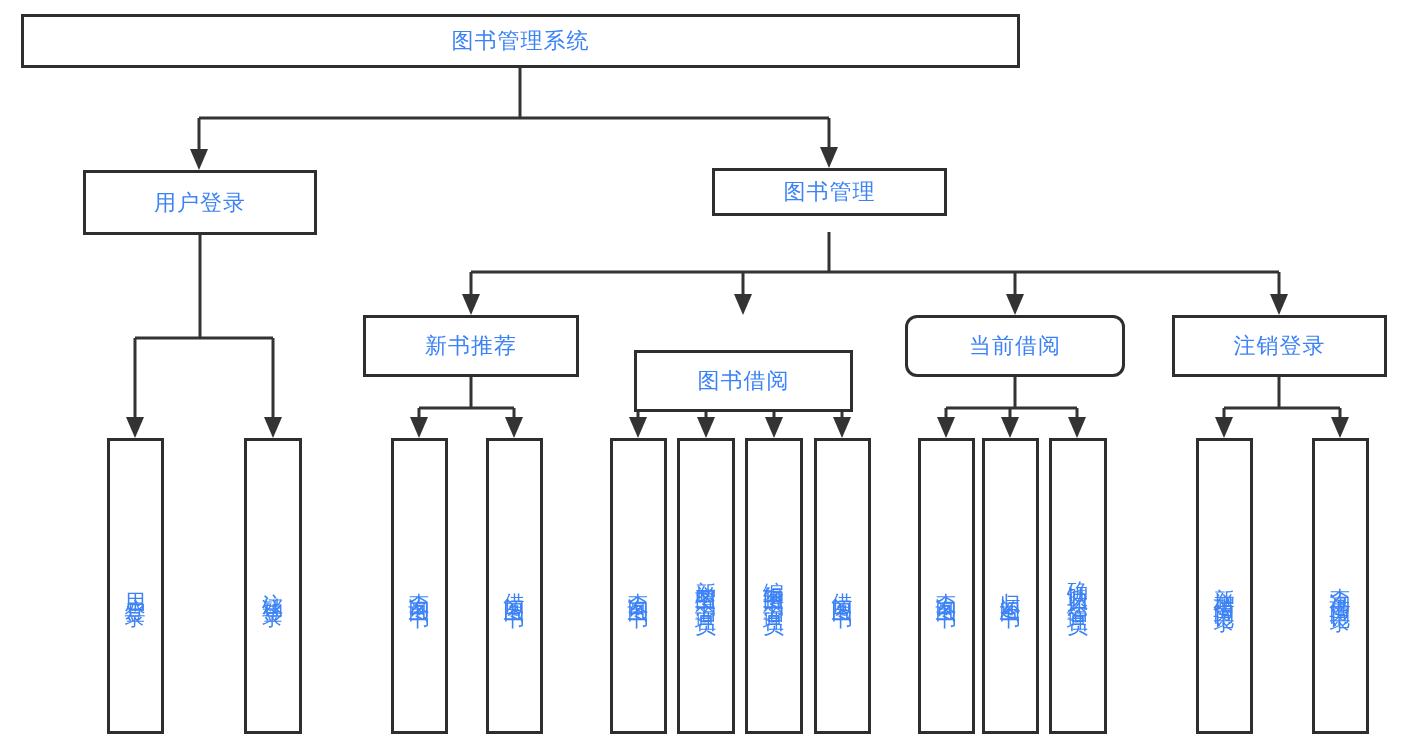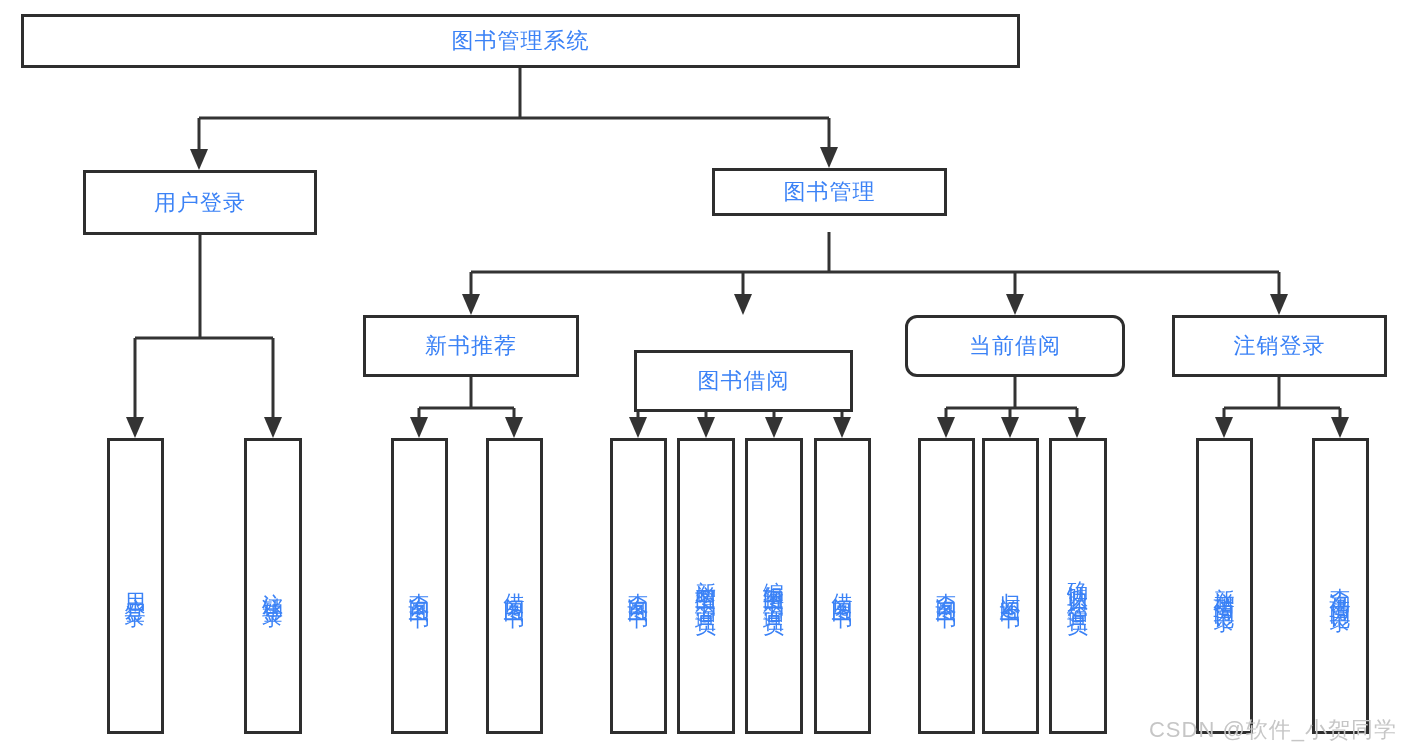--- a/index.html
+++ b/index.html
@@ -158,15 +158,14 @@
   <div class="node vert" style="left:745px; top:438px; width:58px; height:296px;">编辑图书（管理员）</div>
   <div class="node vert" style="left:814px; top:438px; width:57px; height:296px;">借阅图书</div>
 
   <div class="node vert" style="left:918px; top:438px; width:57px; height:296px;">查询图书</div>
   <div class="node vert" style="left:982px; top:438px; width:57px; height:296px;">归还图书</div>
   <div class="node vert" style="left:1049px; top:438px; width:58px; height:296px;">确认归还（管理员）</div>
 
   <div class="node vert" style="left:1196px; top:438px; width:57px; height:296px;">新增借阅记录</div>
   <div class="node vert" style="left:1312px; top:438px; width:57px; height:296px;">查询借阅记录</div>
 
-  <div id="watermark">CSDN @软件_小贺同学</div>
 
 </div>
 
 </body></html>

